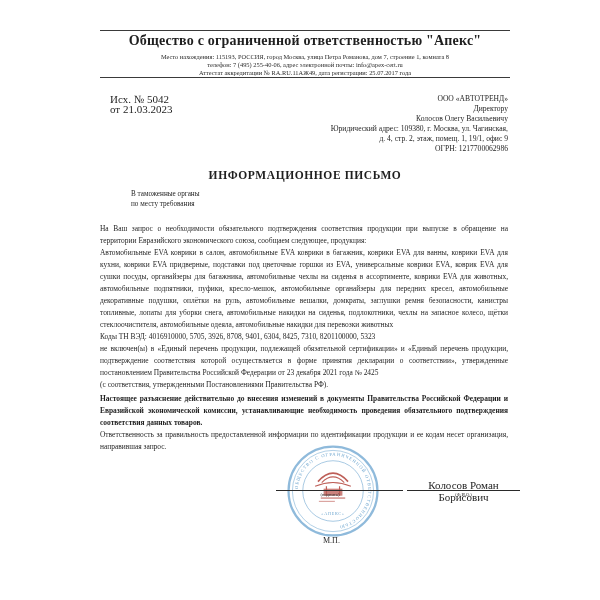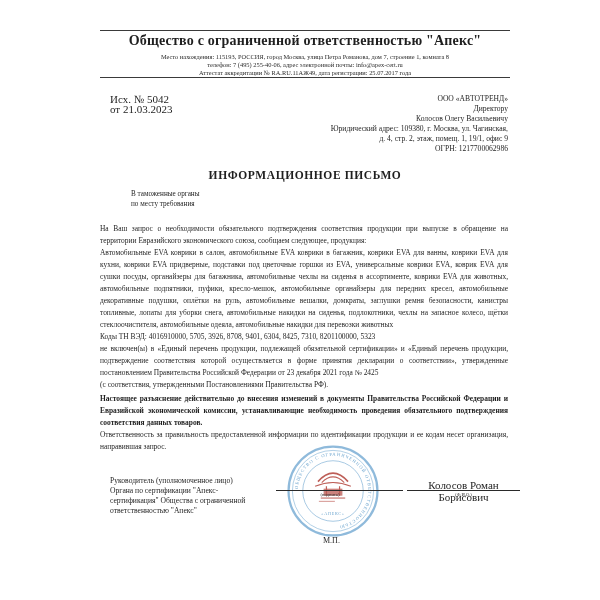--- a/index.html
+++ b/index.html
@@ -77,26 +77,20 @@
   <div class="abs body-text">
     <p>На Ваш запрос о необходимости обязательного подтверждения соответствия продукции при выпуске в обращение на территории Евразийского экономического союза, сообщаем следующее, продукция:</p>
     <p>Автомобильные EVA коврики в салон, автомобильные EVA коврики в багажник, коврики EVA для ванны, коврики EVA для кухни, коврики EVA придверные, подставки под цветочные горшки из EVA, универсальные коврики EVA, коврик EVA для сушки посуды, органайзеры для багажника, автомобильные чехлы на сиденья в ассортименте, коврики EVA для животных, автомобильные подпятники, пуфики, кресло-мешок, автомобильные органайзеры для передних кресел, автомобильные декоративные подушки, оплётки на руль, автомобильные вешалки, домкраты, заглушки ремня безопасности, канистры топливные, лопаты для уборки снега, автомобильные накидки на сиденья, подлокотники, чехлы на запасное колесо, щётки стеклоочистителя, автомобильные одеяла, автомобильные накидки для перевозки животных</p>
     <p>Коды ТН ВЭД: 4016910000, 5705, 3926, 8708, 9401, 6304, 8425, 7310, 8201100000, 5323</p>
     <p>не включен(ы) в «Единый перечень продукции, подлежащей обязательной сертификации» и «Единый перечень продукции, подтверждение соответствия которой осуществляется в форме принятия декларации о соответствии», утвержденные постановлением Правительства Российской Федерации от 23 декабря 2021 года № 2425</p>
     <p>(с соответствия, утвержденными Постановлениями Правительства РФ).</p>
     <p class="gap">Настоящее разъяснение действительно до внесения изменений в документы Правительства Российской Федерации и Евразийской экономической комиссии, устанавливающие необходимость проведения обязательного подтверждения соответствия данных товаров.</p>
     <p>Ответственность за правильность предоставленной информации по идентификации продукции и ее кодам несет организация, направившая запрос.</p>
   </div>
 
-  <div class="abs sig-left">
-    <div>Руководитель (уполномоченное лицо)</div>
-    <div>Органа по сертификации "Апекс-</div>
-    <div>сертификация" Общества с ограниченной</div>
-    <div>ответственностью "Апекс"</div>
-  </div>
 
   <svg class="abs stamp" viewBox="0 0 100 100" aria-hidden="true">
     <defs>
       <path id="ringPath" d="M50,50 m-37.5,0 a37.5,37.5 0 1,1 75,0 a37.5,37.5 0 1,1 -75,0"></path>
     </defs>
     <circle cx="50" cy="50" r="47.3" fill="none" stroke="#7fb0d6" stroke-width="2.4" opacity="0.88"></circle>
     <circle cx="50" cy="50" r="43.2" fill="none" stroke="#7fb0d6" stroke-width="0.8" opacity="0.8"></circle>
     <circle cx="50" cy="50" r="32.2" fill="none" stroke="#7fb0d6" stroke-width="0.9" opacity="0.8"></circle>
     <text font-size="4.8" fill="#6ea6cf" letter-spacing="1.1">
       <textPath href="#ringPath" startOffset="2">ОБЩЕСТВО С ОГРАНИЧЕННОЙ ОТВЕТСТВЕННОСТЬЮ</textPath>

